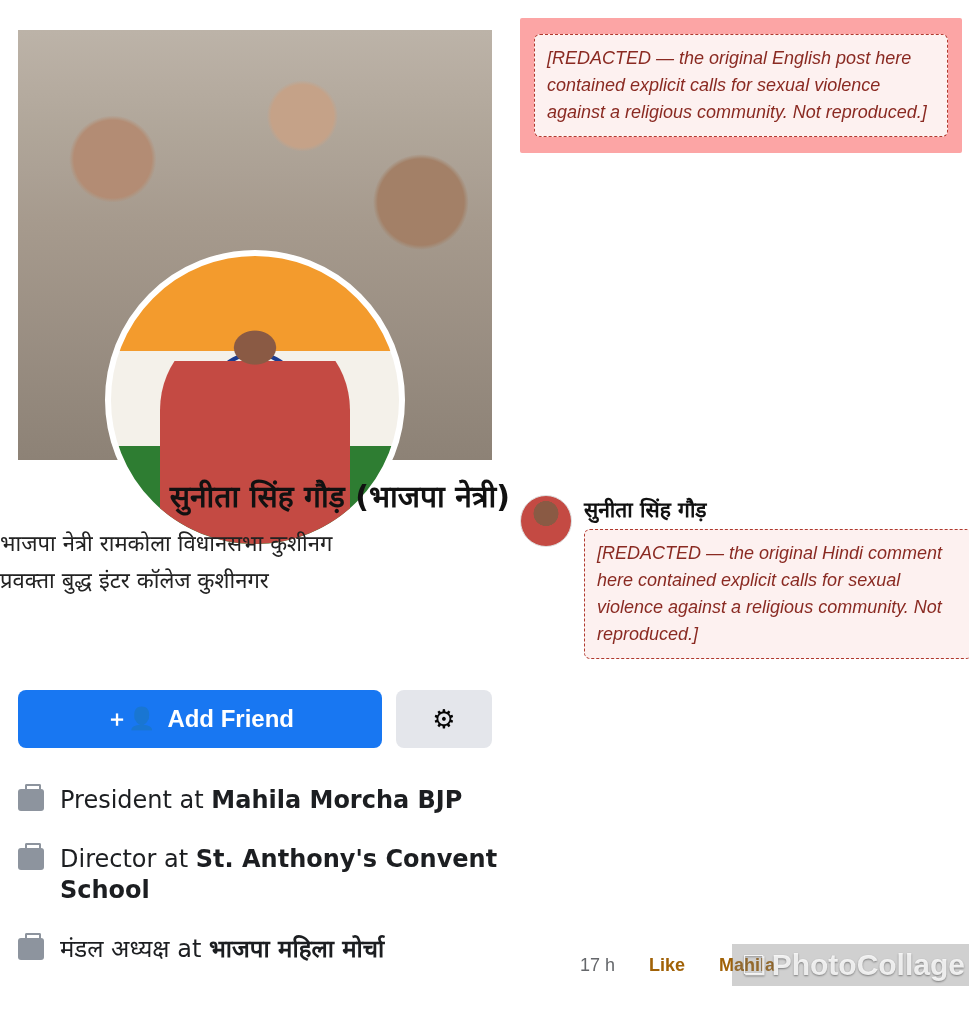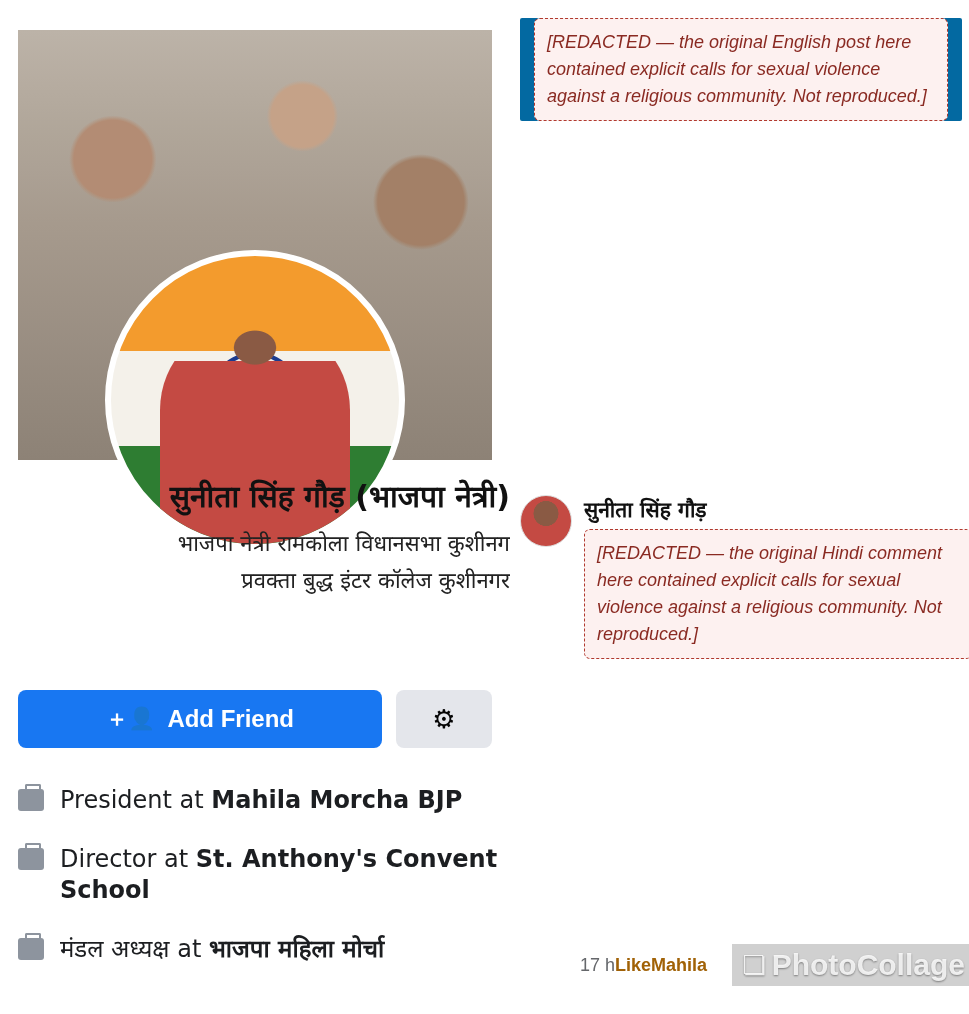--- a/index.html
+++ b/index.html
@@ -42,21 +42,21 @@
   }
   .person {
     position: absolute; left: 50%; bottom: -6px; transform: translateX(-50%);
     width: 190px; height: 230px;
     background: radial-gradient(ellipse 60% 40% at 50% 12%, #8a5a44 0 18%, transparent 19%),
                 linear-gradient(180deg, transparent 0 18%, #c44a43 18% 100%);
     border-radius: 90px 90px 0 0;
   }
   .name-row { position: absolute; left: 0; top: 475px; width: 100%; text-align: right; }
   .profile-name { font-size: 30px; font-weight: bold; color: #111; font-family: "DejaVu Sans", sans-serif; }
-  .bio { position: absolute; left: 0; top: 525px; width: 100%; text-align: right; }
+  .bio { position: absolute; left: 0; top: 525px; width: 100%; text-align: left; }
   .bio-line { font-size: 22px; color: #222; line-height: 37px; font-family: "DejaVu Sans", sans-serif; }
 
   .actions { position: absolute; left: 18px; top: 690px; width: 474px; display: flex; gap: 14px; }
   .btn-add {
     flex: 1; height: 58px; background: #1877f2; border: none; border-radius: 8px;
     color: #fff; font-size: 24px; font-weight: bold; cursor: pointer;
     display: flex; align-items: center; justify-content: center; gap: 12px;
     font-family: "Liberation Sans", sans-serif;
   }
   .btn-gear {
@@ -73,38 +73,38 @@
     content: ""; position: absolute; top: -5px; left: 7px; width: 12px; height: 5px;
     border: 2px solid #8d949e; border-bottom: none; border-radius: 2px 2px 0 0;
   }
   .work-text { font-size: 24px; color: #1c1e21; line-height: 31px; font-family: "DejaVu Sans", sans-serif; }
   .work-text b { font-weight: bold; }
 
   
   .right { flex: 1; height: 100%; background: #fff; position: relative; }
   .post-block {
     position: absolute; left: 10px; top: 18px; width: 442px;
-    background: #0369a1; padding: 0 14px; border-radius: 2px;
+    background: #fca5a5; padding: 16px 14px; border-radius: 2px;
   }
   .redacted {
     font-size: 18px; line-height: 27px; color: #444;
     font-style: italic;
     border: 1px dashed #b0392e; background: #fdf1f0; color: #8a2a22;
     padding: 10px 12px; border-radius: 6px;
   }
   .comment { position: absolute; left: 10px; top: 495px; width: 452px; }
   .comment-head { display: flex; gap: 12px; }
   .comment-avatar {
     width: 52px; height: 52px; border-radius: 50%; flex: none;
     background: radial-gradient(circle at 50% 35%, #8a5a44 0 30%, #c44a43 31% 100%);
     border: 1px solid #ddd;
   }
   .comment-body { flex: 1; }
   .comment-author { font-size: 21px; font-weight: bold; color: #111; font-family: "DejaVu Sans", sans-serif; margin-bottom: 6px; }
-  .comment-meta { position: absolute; left: 70px; top: 455px; display: flex; align-items: flex-end; }
+  .comment-meta { position: absolute; left: 70px; top: 455px; display: flex; gap: 34px; align-items: flex-end; }
   .meta-text { font-size: 18px; color: #65676b; }
   .meta-link { font-size: 18px; color: #a16207; font-weight: bold; cursor: pointer; }
   .watermark {
     position: absolute; right: -6px; bottom: 28px;
     display: flex; align-items: center; gap: 6px;
     color: rgba(255,255,255,0.85); background: rgba(120,120,120,0.35);
     font-size: 30px; font-weight: bold; padding: 4px 10px;
     text-shadow: 0 1px 2px rgba(0,0,0,0.4);
   }
   .wm-glyph { font-size: 26px; }

